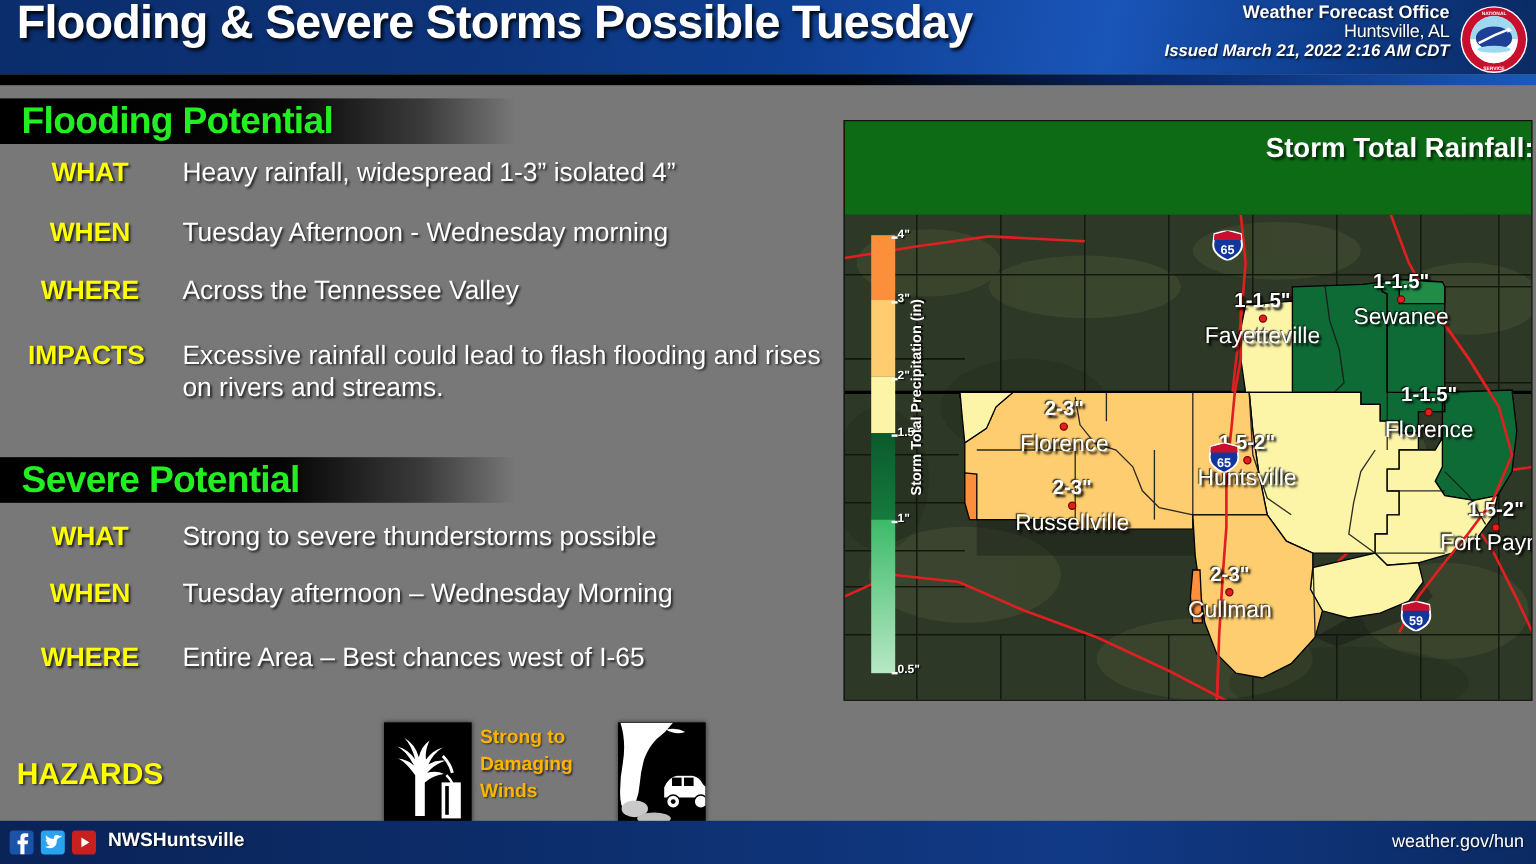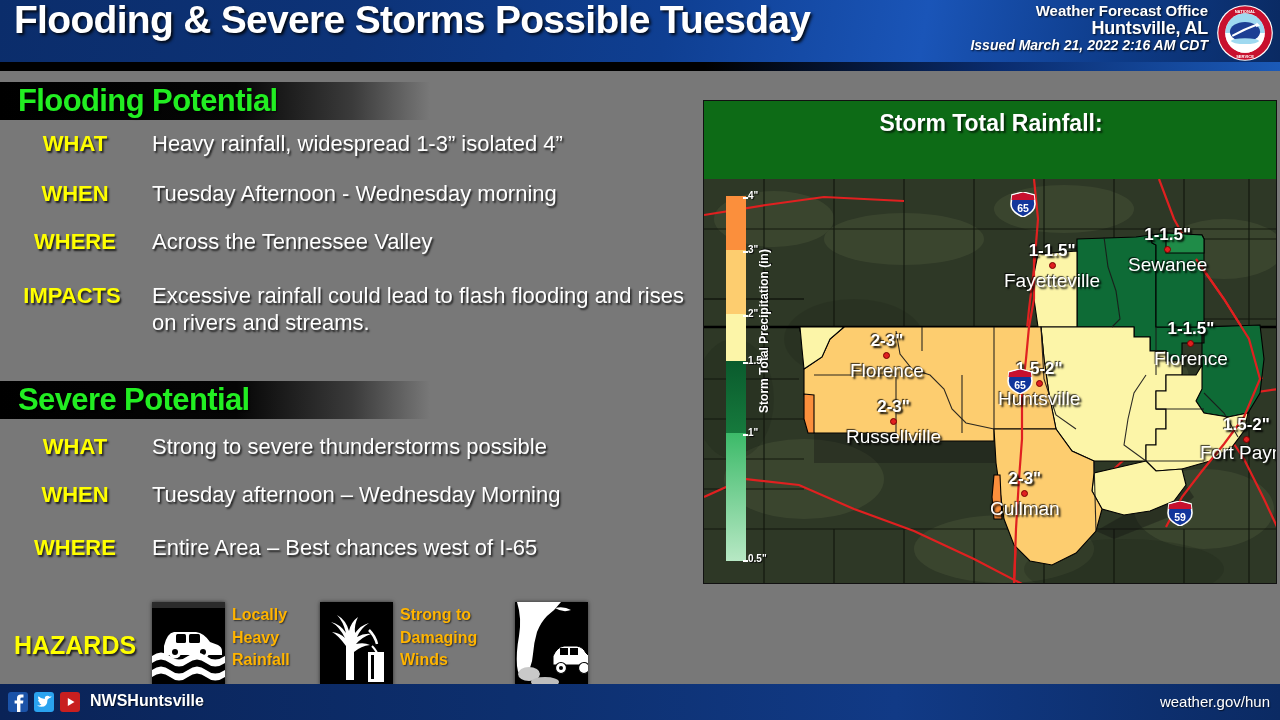--- a/index.html
+++ b/index.html
@@ -22,21 +22,21 @@
     letter-spacing:-0.7px;
     text-shadow:2px 2px 3px rgba(0,0,0,.85);
     white-space:nowrap;
   }
   #header-right {
     position:absolute; right:72px; top:3px;
     text-align:right; color:#fff; line-height:1.06;
     text-shadow:1px 1px 2px rgba(0,0,0,.8);
   }
   .hr-line1 { font-size:15px; font-weight:bold; }
-  .hr-line2 { font-size:18px; font-weight:bold; letter-spacing:-0.2px; }
+  .hr-line2 { font-size:15px; font-weight:normal; letter-spacing:-0.2px; }
   .hr-line3 { font-size:14px; font-weight:bold;font-style:italic; }
   #nws-logo {
     position:absolute; right:5px; top:4px; width:60px; height:58px;
   }
   #header-underline {
     position:absolute; left:0; top:62px; width:1280px; height:9px;
     background:linear-gradient(90deg,#000 0%,#000 55%,#0a2c6e 78%,#1b5ab8 100%);
   }
 
   
@@ -91,20 +91,21 @@
     border:1px solid #111;
   }
   #map-title {
     position:absolute; left:0; top:0; width:574px; height:78px;
     background:#0d6b16; color:#fff; text-align:center;
     padding-top:5px;
   }
   #map-title div {
     font-size:23px; font-weight:bold; line-height:1.5;
     text-shadow:2px 2px 2px rgba(0,0,0,.6);
+    text-align:right;
   }
   #map-body {
     position:absolute; left:0; top:78px; width:574px; height:406px;
     background:
       radial-gradient(ellipse at 20% 30%, #3a4430 0%, #2c3526 45%, #222a1c 100%);
     overflow:hidden;
   }
   #map-svg { position:absolute; left:0; top:0; }
 
   
@@ -230,38 +231,20 @@
     <div class="row-value">Tuesday afternoon – Wednesday Morning</div>
   </div>
   <div class="row" style="top:464px;left:0;width:700px">
     <div class="row-label">WHERE</div>
     <div class="row-value">Entire Area – Best chances west of I-65</div>
   </div>
 
   <div id="hazards-row">
     <div id="hazards-label">HAZARDS</div>
 
-    <div class="hazard-item" style="left:152px;width:180px">
-      <div class="hazard-icon">
-        <svg viewBox="0 0 73 84" width="73" height="84">
-          <rect width="73" height="84" fill="#000"></rect>
-          <rect x="0" y="0" width="73" height="6" fill="#2b2b2b"></rect>
-          <path d="M12,44 q3,-13 10,-14 l22,0 q8,1 14,10 l8,3 q4,2 4,6 l0,4 l-58,0 z" fill="#fff"></path>
-          <rect x="24" y="32" width="10" height="9" rx="1.5" fill="#000"></rect>
-          <rect x="37" y="32" width="11" height="9" rx="1.5" fill="#000"></rect>
-          <circle cx="23" cy="50" r="6.5" fill="#fff"></circle>
-            <circle cx="23" cy="50" r="3" fill="#000"></circle>
-          <circle cx="51" cy="50" r="6.5" fill="#fff"></circle>
-            <circle cx="51" cy="50" r="3" fill="#000"></circle>
-          <path d="M0,54 q9,-7 18,0 q9,7 18,0 q9,-7 18,0 q9,7 19,0 l0,7 q-10,7 -19,0 q-9,-7 -18,0 q-9,7 -18,0 q-9,-7 -18,0 z" fill="#fff"></path>
-          <path d="M0,68 q9,-7 18,0 q9,7 18,0 q9,-7 18,0 q9,7 19,0 l0,7 q-10,7 -19,0 q-9,-7 -18,0 q-9,7 -18,0 q-9,-7 -18,0 z" fill="#fff"></path>
-        </svg>
-      </div>
-      <div class="hazard-text">Locally Heavy Rainfall</div>
-    </div>
 
     <div class="hazard-item" style="left:320px;width:185px">
       <div class="hazard-icon">
         <svg viewBox="0 0 73 84" width="73" height="84">
           <rect width="73" height="84" fill="#000"></rect>
           <path d="M26,78 l0,-34 q-8,-11 -14,-14 q8,1 13,6 q-6,-12 -14,-16 q9,2 15,11 q-3,-12 -9,-18 q9,5 12,16 q2,-9 9,-14 q-4,8 -3,16 q6,-8 14,-10 q-8,5 -12,14 q7,-4 14,-3 q-9,3 -15,10 q8,-2 14,1 q-9,1 -16,7 l0,28 z" fill="#fff"></path>
           <path d="M49,28 q6,6 8,14" stroke="#fff" stroke-width="2.5" fill="none"></path>
           <path d="M52,44 q5,5 7,12" stroke="#fff" stroke-width="2" fill="none"></path>
           <rect x="48" y="50" width="16" height="30" fill="#fff"></rect>
           <rect x="51" y="53" width="3" height="24" fill="#000"></rect>

